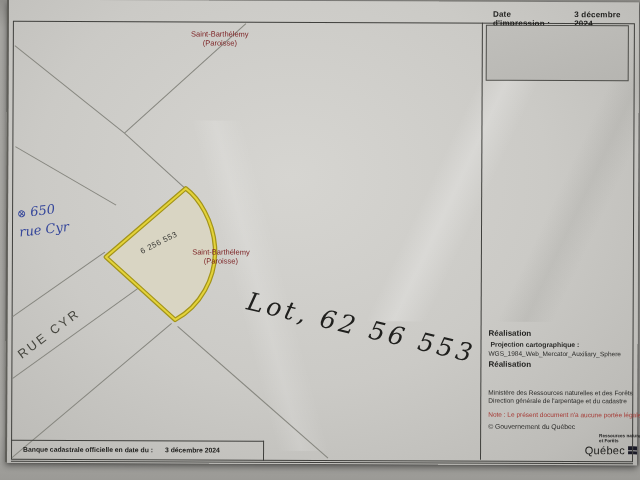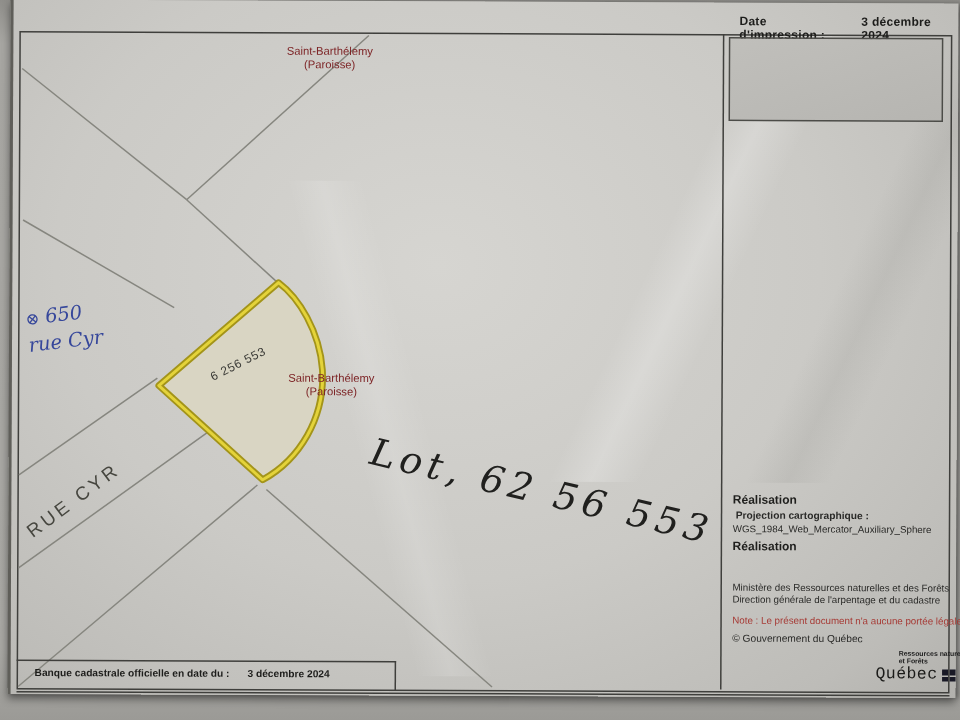--- a/index.html
+++ b/index.html
@@ -33,21 +33,21 @@
     background:linear-gradient(160deg,#c0bfbb,#b6b5b1);border:1px solid #4c4c48;}
   
   .meta-title{font-size:8px;font-weight:bold;color:#1f1f1d;}
   .meta-text{font-size:6.5px;color:#2a2a28;white-space:nowrap;}
   .meta-bold{font-size:6.8px;font-weight:bold;color:#2a2a28;white-space:nowrap;}
   .note-red{font-size:6.5px;color:#a63a35;white-space:nowrap;}
   
   .logo{left:560px;top:431px;width:72px;}
   .logo-small{margin-left:32px;font-size:4.6px;line-height:5px;font-weight:bold;color:#222;white-space:nowrap;}
   .logo-row{display:flex;align-items:center;gap:3px;margin-top:1px;justify-content:flex-end;margin-right:2px;}
-  .logo-wordmark{font-family:Liberation Mono, monospace;font-size:11px;color:#1b1b19;letter-spacing:.3px;}
+  .logo-wordmark{font-family:Liberation Sans, sans-serif;font-size:11px;color:#1b1b19;letter-spacing:.3px;}
   .flag{display:grid;grid-template-columns:4px 4px;grid-auto-rows:3.5px;gap:1px;}
   .flag span{background:#191926;display:block;}
   
   .banque-box{left:4px;top:440px;width:252px;height:19px;border-top:1px solid #3f3f3c;border-right:1px solid #3f3f3c;}
   .banque-text{left:16px;top:446px;display:flex;gap:12px;font-size:6.8px;font-weight:bold;color:#1d1d1b;}
   
   .muni{width:90px;text-align:center;font-size:7.5px;font-weight:normal;color:#7d2426;line-height:9px;}
   .lot-number{font-size:8px;letter-spacing:.5px;color:#3a3a36;transform:rotate(-27deg);transform-origin:0 50%;}
   .street{font-size:12.5px;letter-spacing:2.5px;color:#46463f;transform:rotate(-37deg);transform-origin:0 50%;white-space:nowrap;}
   .hand-blue{font-family:"DejaVu Serif",serif;font-style:italic;font-size:13px;color:#36479b;

